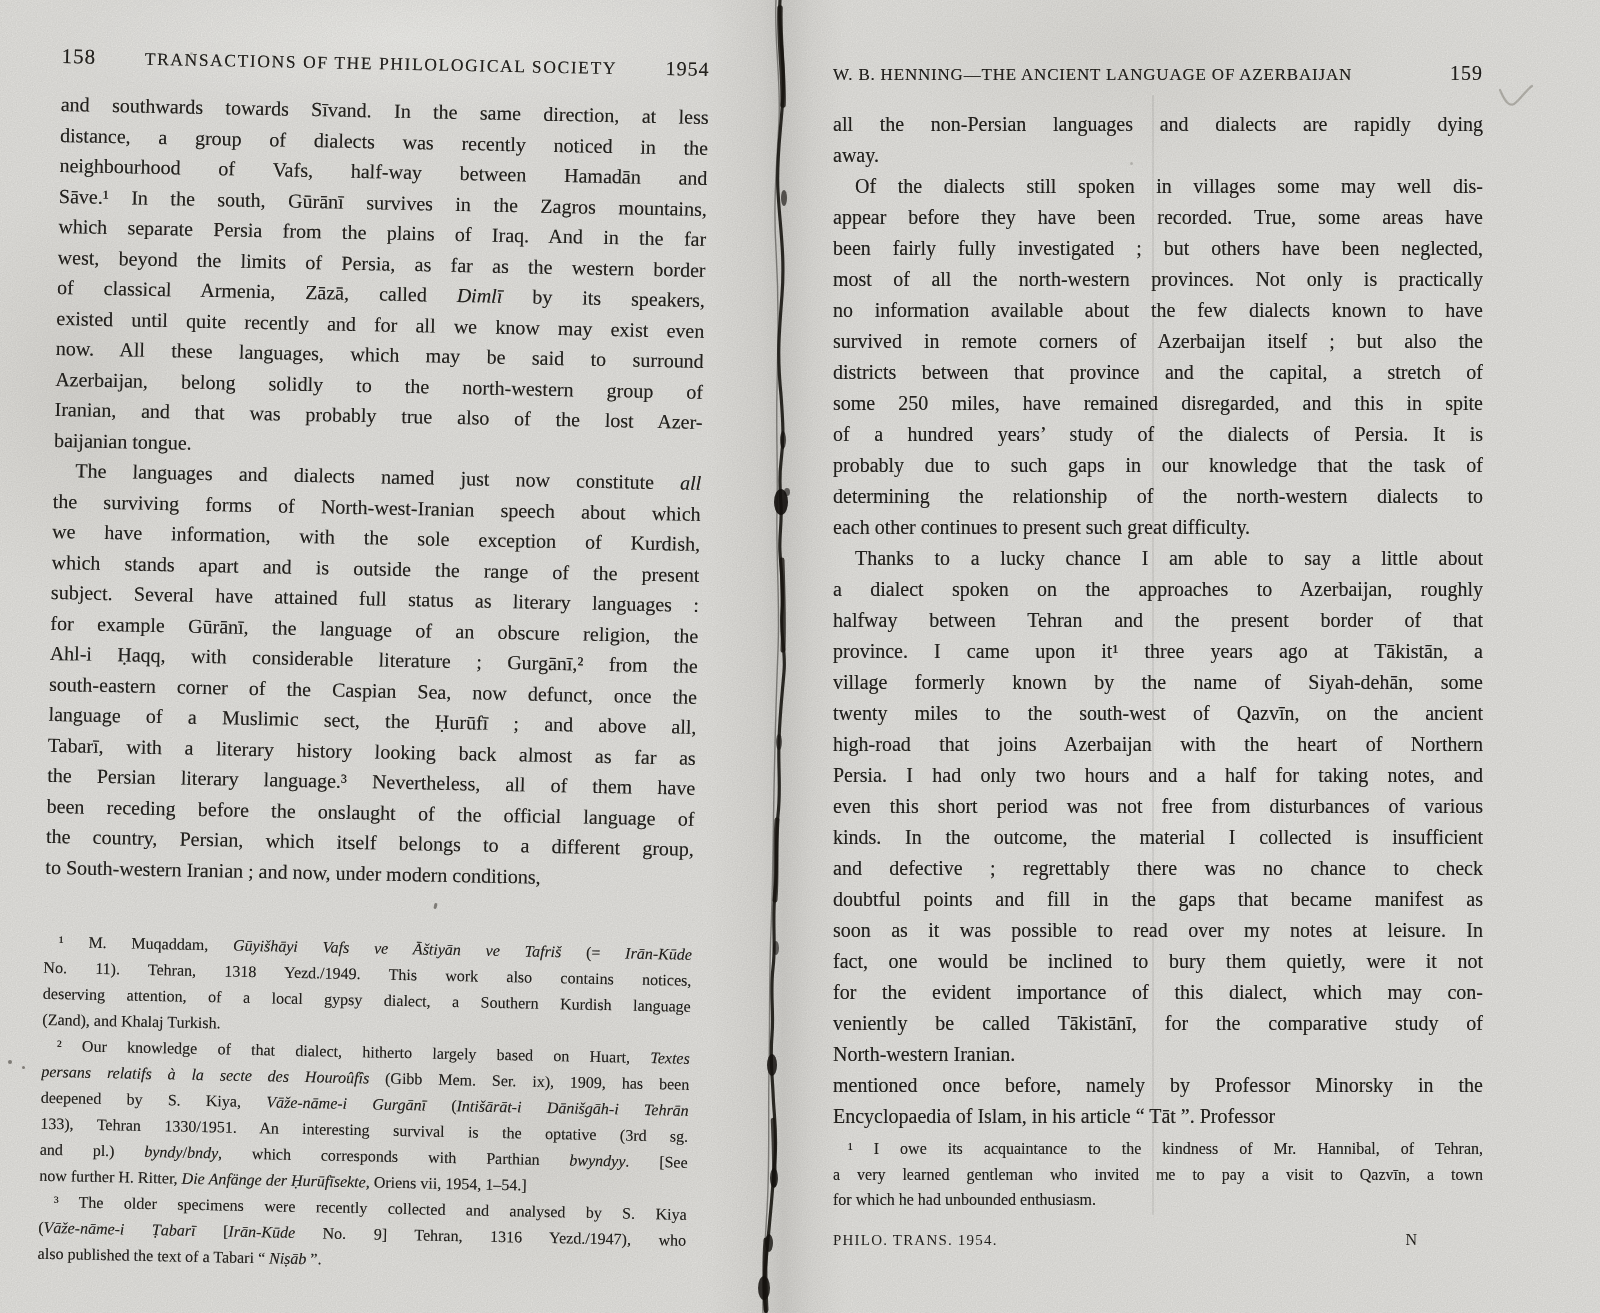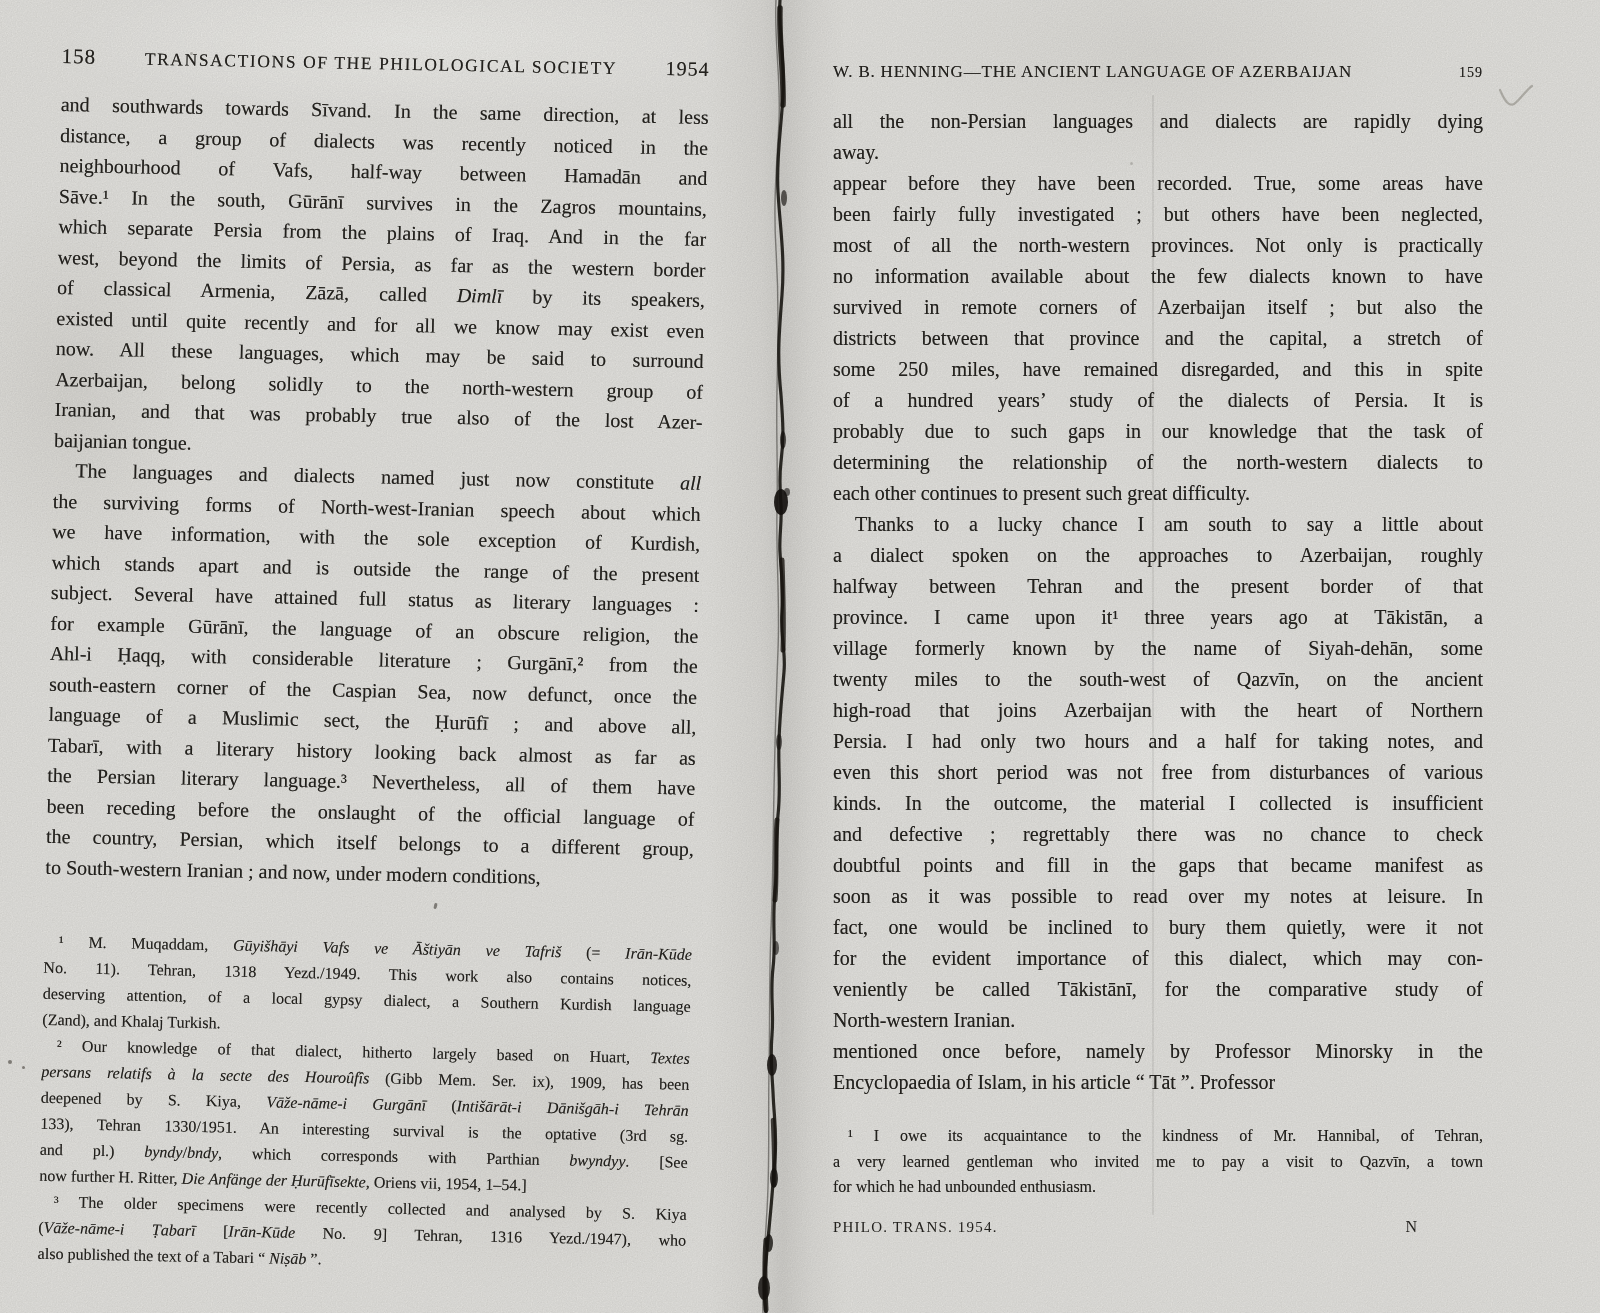--- a/index.html
+++ b/index.html
@@ -25,21 +25,21 @@
 
   .rot{position:absolute;left:62px;top:44px;width:648px;transform:rotate(1.15deg);transform-origin:0 0;}
   .rcontent{position:absolute;left:41px;top:62px;width:650px;}
 
   .page-head{display:flex;justify-content:space-between;align-items:baseline;white-space:nowrap;
     text-shadow:0 0 0.5px rgba(38,36,32,0.55);}
   .page-head .pn{font-size:21px;letter-spacing:1px;}
   .page-head .ht{font-size:17.5px;letter-spacing:1.6px;}
   .page-head .yr{font-size:20px;letter-spacing:1px;}
   .page-head.rh .ht{font-size:17px;letter-spacing:0.8px;}
-  .page-head.rh .pn{font-size:14px;}
+  .page-head.rh .pn{font-size:20px;}
 
   .body-line{
     font-size:20px;line-height:30.5px;height:30.5px;overflow:hidden;
     text-align:justify;text-align-last:justify;
     text-shadow:0 0 0.6px rgba(38,36,32,0.5);
   }
   .right .body-line{line-height:31px;height:31px;}
   .body-line.last{text-align-last:left;}
   .body-line.indent{padding-left:22px;}
 
@@ -48,21 +48,21 @@
     text-align:justify;text-align-last:justify;
     text-shadow:0 0 0.5px rgba(38,36,32,0.45);
   }
   .right .fn-line{line-height:25.5px;height:25.5px;}
   .fn-line.last{text-align-last:left;}
   .fn-line.indent{padding-left:15px;}
 
   #left-body{margin-top:20px;}
   #left-footnotes{margin-top:47px;}
   #right-body{margin-top:24px;}
-  #right-footnotes{margin-top:25px;}
+  #right-footnotes{margin-top:4px;}
 
   .page-foot{display:flex;justify-content:space-between;align-items:baseline;margin-top:18px;}
   .page-foot .imprint{font-size:15px;letter-spacing:1.2px;}
   .page-foot .sig{font-size:16px;margin-right:66px;}
 
   .gutter-shade{position:absolute;left:706px;top:0;width:140px;height:1313px;pointer-events:none;
     background:linear-gradient(90deg,rgba(40,36,30,0) 0%,rgba(40,36,30,0.05) 40%,rgba(40,36,30,0.10) 55%,rgba(40,36,30,0.04) 75%,rgba(40,36,30,0) 100%);}
   svg.gutter{position:absolute;left:0;top:0;pointer-events:none;}
   svg.check{position:absolute;left:1496px;top:82px;pointer-events:none;}
   .streak{position:absolute;left:1152px;top:95px;width:2px;height:1120px;background:rgba(60,56,50,0.09);pointer-events:none;}
@@ -153,34 +153,35 @@
       <div class="page-head rh">
         <span class="ht">W. B. HENNING—THE ANCIENT LANGUAGE OF AZERBAIJAN</span>
         <span class="pn">159</span>
       </div>
       <div class="body" id="right-body">
           <div>
             <div class="body-line">all the non-Persian languages and dialects are rapidly dying</div>
             <div class="body-line last">away.</div>
           </div>
           <div>
+            <div class="body-line indent">Of the dialects still spoken in villages some may well dis-</div>
             <div class="body-line">appear before they have been recorded.  True, some areas have</div>
             <div class="body-line">been fairly fully investigated ;  but others have been neglected,</div>
             <div class="body-line">most of all the north-western provinces.  Not only is practically</div>
             <div class="body-line">no information available about the few dialects known to have</div>
             <div class="body-line">survived in remote corners of Azerbaijan itself ;  but also the</div>
             <div class="body-line">districts between that province and the capital, a stretch of</div>
             <div class="body-line">some 250 miles, have remained disregarded, and this in spite</div>
             <div class="body-line">of a hundred years’ study of the dialects of Persia.  It is</div>
             <div class="body-line">probably due to such gaps in our knowledge that the task of</div>
             <div class="body-line">determining the relationship of the north-western dialects to</div>
             <div class="body-line last">each other continues to present such great difficulty.</div>
           </div>
           <div>
-            <div class="body-line indent">Thanks to a lucky chance I am south to say a little about</div>
+            <div class="body-line indent">Thanks to a lucky chance I am able to say a little about</div>
             <div class="body-line">a dialect spoken on the approaches to Azerbaijan, roughly</div>
             <div class="body-line">halfway between Tehran and the present border of that</div>
             <div class="body-line">province.  I came upon it¹ three years ago at Tākistān, a</div>
             <div class="body-line">village formerly known by the name of Siyah-dehān, some</div>
             <div class="body-line">twenty miles to the south-west of Qazvīn, on the ancient</div>
             <div class="body-line">high-road that joins Azerbaijan with the heart of Northern</div>
             <div class="body-line">Persia.  I had only two hours and a half for taking notes, and</div>
             <div class="body-line">even this short period was not free from disturbances of various</div>
             <div class="body-line">kinds.  In the outcome, the material I collected is insufficient</div>
             <div class="body-line">and defective ;  regrettably there was no chance to check</div>

